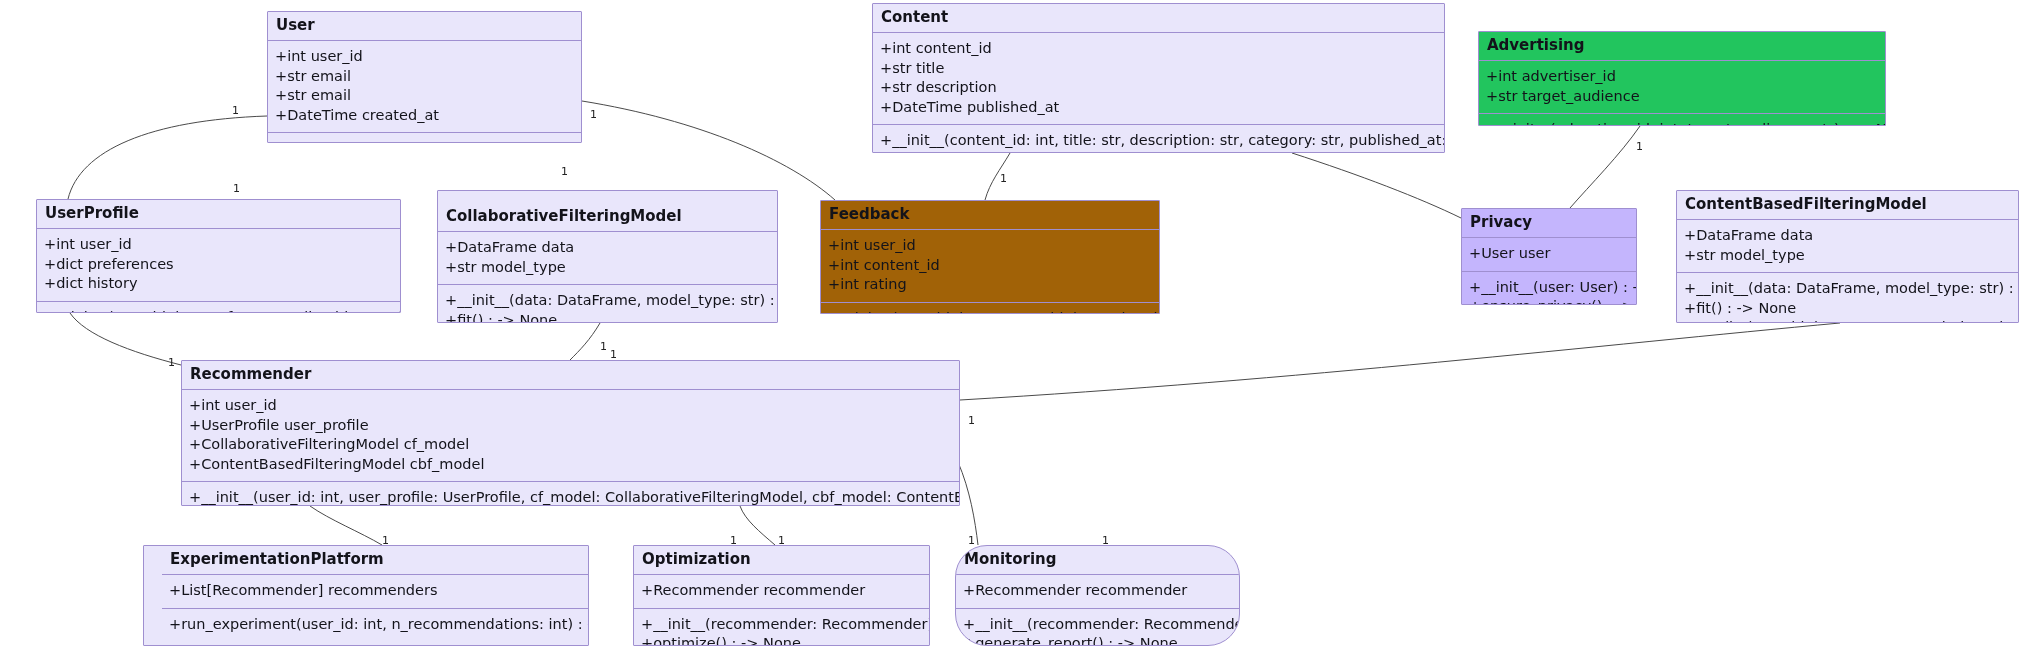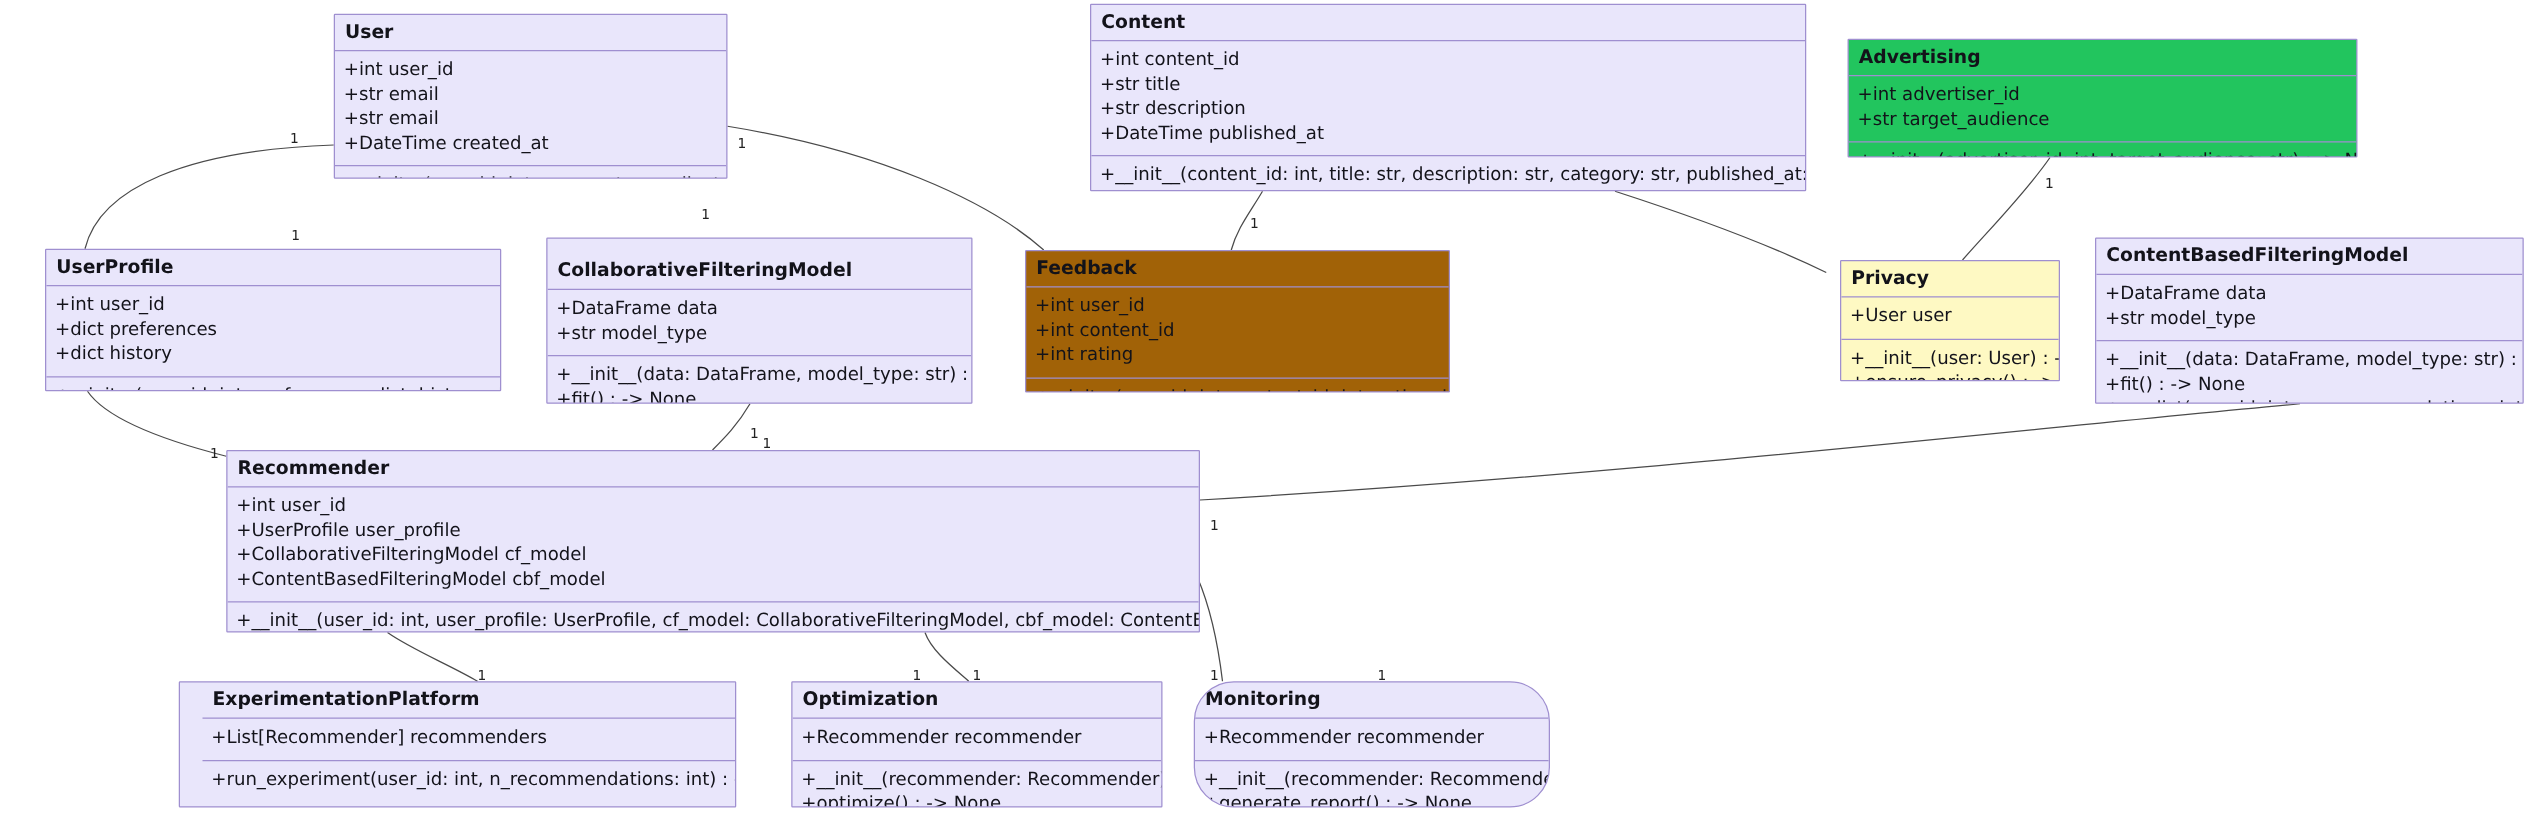--- a/index.html
+++ b/index.html
@@ -146,21 +146,21 @@
       <div class="uml-title" style="border-bottom-color: rgb(159, 143, 208);">Feedback</div>
       <div class="uml-compartment" style="border-bottom-color: rgb(159, 143, 208);">
         <div class="uml-row">+int user_id</div>
         <div class="uml-row">+int content_id</div>
         <div class="uml-row">+int rating</div>
       </div>
       <div class="uml-compartment">
         <div class="uml-row">+__init__(user_id: int, content_id: int, rating: int) : -&gt; None</div>
       </div>
     </div>
-    <div class="uml-class" style="left: 1461px; top: 208px; width: 176px; height: 97px; background: #fef9c3; border-color: rgb(159, 143, 208); margin-left: 11px;">
+    <div class="uml-class" style="left: 1461px; top: 208px; width: 176px; height: 97px; background: #c4b5fd; border-color: rgb(159, 143, 208);">
       <div class="uml-title" style="border-bottom-color: rgb(159, 143, 208);">Privacy</div>
       <div class="uml-compartment" style="border-bottom-color: rgb(159, 143, 208);">
         <div class="uml-row">+User user</div>
       </div>
       <div class="uml-compartment">
         <div class="uml-row">+__init__(user: User) : -&gt; None</div>
         <div class="uml-row">+ensure_privacy() : -&gt; None</div>
       </div>
     </div>
     <div class="uml-class" style="left: 1676px; top: 190px; width: 343px; height: 133px; background: rgb(233, 230, 251); border-color: rgb(159, 143, 208);">

